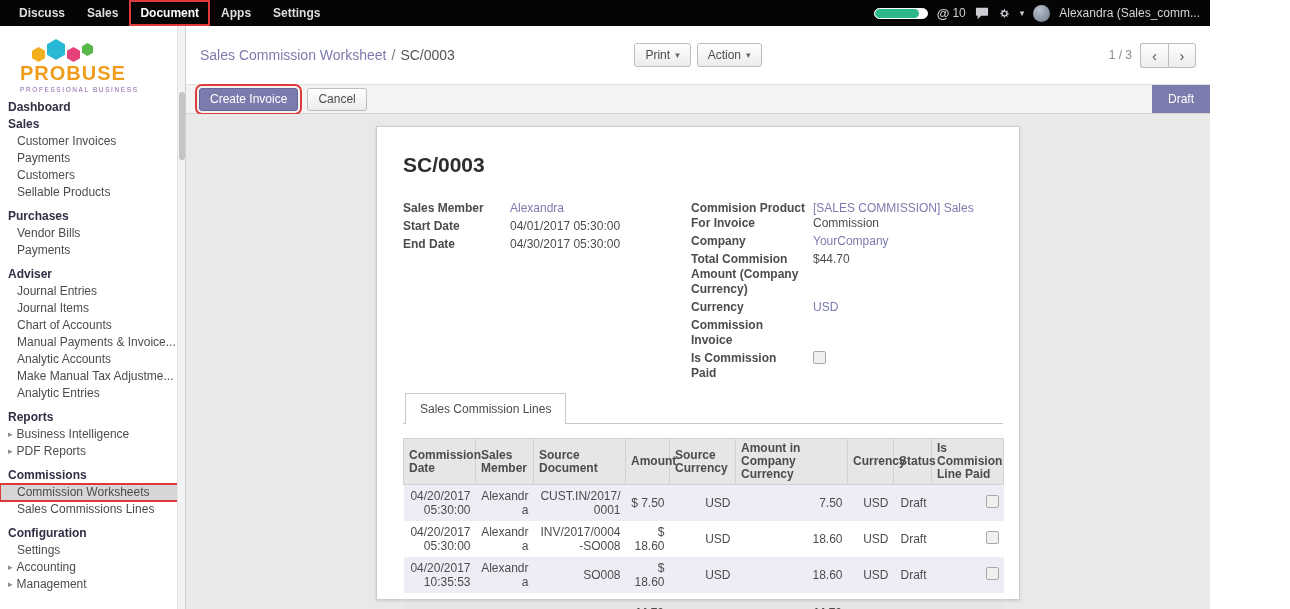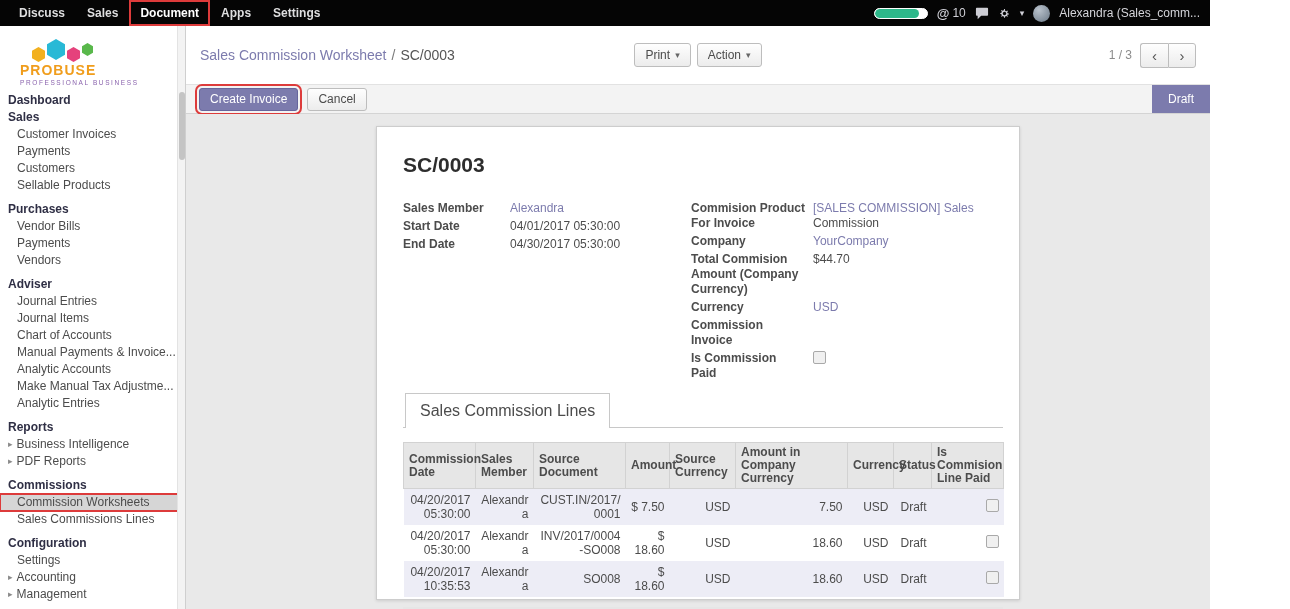--- a/index.html
+++ b/index.html
@@ -27,21 +27,21 @@
   .main{flex:1;display:flex;flex-direction:column;min-width:0;}
 
   
   .logo{padding:8px 0 4px 20px;}
   .hexes{display:flex;align-items:flex-end;gap:2px;height:28px;padding-left:12px;}
   .hex{display:inline-block;clip-path:polygon(50% 0,100% 25%,100% 75%,50% 100%,0 75%,0 25%);}
   .hex.h1{width:13px;height:15px;background:#f2b01e;}
   .hex.h2{width:18px;height:21px;background:#29b9d6;margin-bottom:2px;}
   .hex.h3{width:13px;height:15px;background:#e5427c;}
   .hex.h4{width:11px;height:13px;background:#59b84b;margin-bottom:6px;}
-  .logo-text{font-size:14px;font-weight:800;color:#f09d1c;letter-spacing:1px;}
+  .logo-text{font-size:20px;font-weight:800;color:#f09d1c;letter-spacing:1px;}
   .logo-tagline{font-size:6.5px;color:#8a63ad;letter-spacing:1.6px;margin-top:1px;}
   .side-nav{padding-top:2px;}
   .section-title{font-weight:700;color:#2f2f45;padding:2px 8px;margin-top:7px;font-size:12px;cursor:pointer;line-height:13px;}
   .section-title + .section-title{margin-top:0;}
   .side-nav > .section-title:first-child{margin-top:0;}
   .side-item{padding:2px 8px 2px 17px;color:#4c4c4c;cursor:pointer;display:flex;align-items:center;gap:4px;line-height:13px;}
   .side-item.has-arrow{padding-left:8px;}
   .side-item .tri{color:#8a8a8a;font-size:9px;flex:none;}
   .side-item.selected{background:#d6d6d6;outline:2px solid #dd3b3b;outline-offset:-1px;}
   .side-scroll{position:absolute;top:0;right:0;width:8px;height:100%;background:#f3f3f3;border-left:1px solid #e3e3e3;}
@@ -79,21 +79,21 @@
   .frow{display:flex;align-items:flex-start;margin-bottom:3px;line-height:15px;}
   .flabel{font-weight:700;color:#4c4c4c;flex:none;padding-right:8px;}
   .fcol-left .flabel{width:107px;}
   .fcol-right .flabel{width:122px;}
   .fvalue{color:#4c4c4c;min-height:15px;min-width:0;}
   .link{color:#7c7bad;cursor:pointer;}
   .fvalue .rest{display:block;color:#4c4c4c;}
   .checkbox{width:13px;height:13px;border:1px solid #a9a9a9;background:#f0f0f0;display:inline-block;border-radius:2px;}
 
   .notebook{border-bottom:1px solid #c8c8c8;margin-top:8px;padding-left:2px;}
-  .tab{display:inline-block;background:#fff;border:1px solid #c8c8c8;border-bottom:none;padding:8px 14px;font-size:16px;color:#4c4c4c;position:relative;top:1px;cursor:pointer;}
+  .tab{display:inline-block;background:#fff;border:1px solid #c8c8c8;border-bottom:none;padding:8px 14px;font-size:12px;color:#4c4c4c;position:relative;top:1px;cursor:pointer;}
 
   .o-table{width:100%;border-collapse:collapse;table-layout:fixed;font-size:12px;color:#4c4c4c;margin-top:14px;}
   .o-table th{background:#e6e6e6;border:1px solid #d2d2d2;font-weight:700;text-align:left;padding:3px 5px;vertical-align:middle;line-height:13px;height:31px;}
   .o-table td{padding:4px 5px;vertical-align:middle;line-height:14px;overflow-wrap:break-word;height:33px;text-align:right;}
   .o-table tbody tr.alt{background:#ededf6;}
   .num{text-align:right;}
   .totals-table{width:100%;border-collapse:collapse;table-layout:fixed;font-size:12px;margin-top:10px;}
   .totals-table td{background:#e6e6e6;padding:3px 5px;font-weight:700;color:#4c4c4c;height:19px;}
 </style>
 </head>
@@ -153,21 +153,20 @@
 
         <div class="section-title">Sales</div>
         <div class="side-item">Customer Invoices</div>
         <div class="side-item">Payments</div>
         <div class="side-item">Customers</div>
         <div class="side-item">Sellable Products</div>
 
         <div class="section-title">Purchases</div>
         <div class="side-item">Vendor Bills</div>
         <div class="side-item">Payments</div>
-        <div class="side-item">Vendors</div>
 
         <div class="section-title">Adviser</div>
         <div class="side-item">Journal Entries</div>
         <div class="side-item">Journal Items</div>
         <div class="side-item">Chart of Accounts</div>
         <div class="side-item">Manual Payments &amp; Invoice...</div>
         <div class="side-item">Analytic Accounts</div>
         <div class="side-item">Make Manual Tax Adjustme...</div>
         <div class="side-item">Analytic Entries</div>
 

